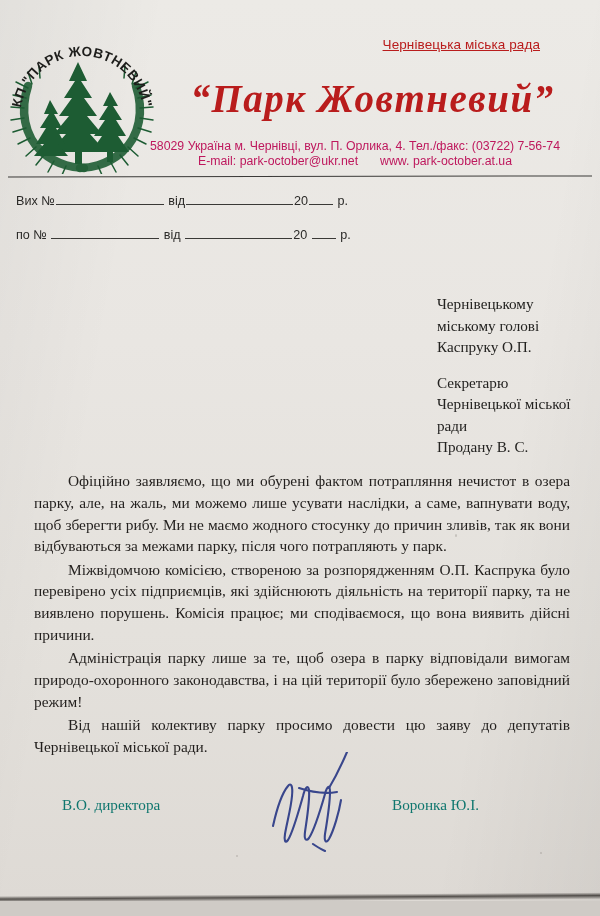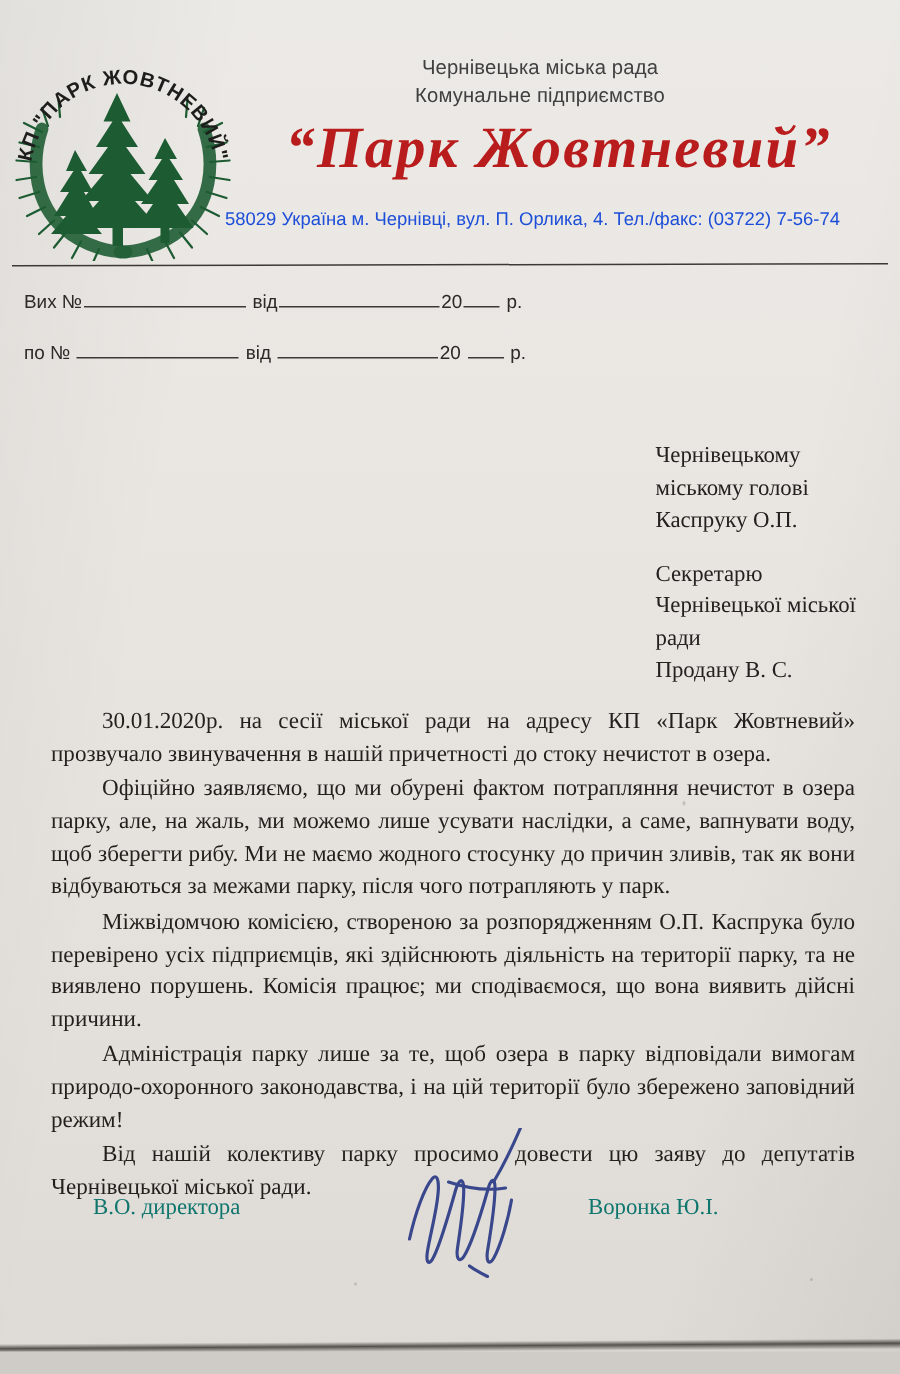--- a/index.html
+++ b/index.html
@@ -36,24 +36,25 @@
   #paper-below {
     position: absolute;
     left: 0; top: 901px;
     width: 600px; height: 15px;
     background: #cfcbc6;
   }
 
   
   .hdr-line {
     position: absolute;
-    text-align: center;
+    text-align: right;
     font-family: "Liberation Sans", sans-serif;
-    color: #404040;
+    color: #b91c1c;
     letter-spacing: 0.1px;
+    text-decoration: underline;
   }
   #hdr1 { left: 180px; top: 37px; width: 360px; font-size: 13.5px; }
   #hdr2 { left: 180px; top: 56px; width: 360px; font-size: 13.5px; }
 
   #bigtitle {
     position: absolute;
     left: 160px; top: 76px; width: 425px;
     text-align: center;
     font-family: "Liberation Serif", serif;
     font-style: italic;
@@ -63,21 +64,21 @@
     color: #b91c1c;
     letter-spacing: 1.5px;
     white-space: nowrap;
   }
 
   #contact1, #contact2 {
     position: absolute;
     text-align: center;
     font-family: "Liberation Sans", sans-serif;
     font-size: 12.3px;
-    color: #1d4ed8;
+    color: #be185d;
     white-space: nowrap;
   }
   #contact1 { left: 120px; top: 139px; width: 470px; }
   #contact2 { left: 120px; top: 154px; width: 470px; }
   #contact2 .sep { display: inline-block; width: 22px; }
 
   #hrule {
     position: absolute;
     left: 8px; top: 176px;
     width: 584px; height: 0;
@@ -238,25 +239,27 @@
                  L 50 102 L 56 102 L 48 88 L 52 88 Z"></path>
       </g>
 
       <text font-family="Liberation Sans, sans-serif" font-size="13.5" font-weight="700" fill="#1d1d1b" letter-spacing="0.6">
         <textPath href="#arcpath" startOffset="50%" text-anchor="middle">КП "ПАРК ЖОВТНЕВИЙ"</textPath>
       </text>
     </svg>
   </div>
 
   <div class="hdr-line" id="hdr1">Чернівецька міська рада</div>
-  <div class="hdr-line" id="hdr2">Комунальне підприємство</div>
 
   <div id="bigtitle">“Парк Жовтневий”</div>
 
   <div id="contact1">58029 Україна м. Чернівці, вул. П. Орлика, 4. Тел./факс: (03722) 7-56-74</div>
+  <div id="contact2">
+    <span>E-mail: park-october@ukr.net</span><span class="sep"></span><span>www. park-october.at.ua</span>
+  </div>
 
   <div id="hrule"></div>
 
   <div class="formrow" id="form1">
     <span>Вих №</span><span class="fline w-long"></span>
     <span>від</span><span class="fline w-mid"></span><span>20</span><span class="fline w-short"></span>
     <span>р.</span>
   </div>
 
   <div class="formrow" id="form2">
@@ -270,21 +273,20 @@
     <div>міському голові</div>
     <div>Каспруку О.П.</div>
     <span class="gap"></span>
     <div>Секретарю</div>
     <div>Чернівецької міської</div>
     <div>ради</div>
     <div>Продану В. С.</div>
   </div>
 
   <div id="body">
-    <p>30.01.2020р. на сесії міської ради на адресу КП «Парк Жовтневий» прозвучало звинувачення в нашій причетності до стоку нечистот в озера.</p>
     <p>Офіційно заявляємо, що ми обурені фактом потрапляння нечистот в озера парку, але, на жаль, ми можемо лише усувати наслідки, а саме, вапнувати воду, щоб зберегти рибу. Ми не маємо жодного стосунку до причин зливів, так як вони відбуваються за межами парку, після чого потрапляють у парк.</p>
     <p>Міжвідомчою комісією, створеною за розпорядженням О.П. Каспрука було перевірено усіх підприємців, які здійснюють діяльність на території парку, та не виявлено порушень. Комісія працює; ми сподіваємося, що вона виявить дійсні причини.</p>
     <p>Адміністрація парку лише за те, щоб озера в парку відповідали вимогам природо-охоронного законодавства, і на цій території було збережено заповідний режим!</p>
     <p>Від нашій колективу парку просимо довести цю заяву до депутатів Чернівецької міської ради.</p>
   </div>
 
   <div class="sigtext" id="sig-role">В.О. директора</div>
   <div class="sigtext" id="sig-name">Воронка Ю.І.</div>
 
   <div id="signature">

